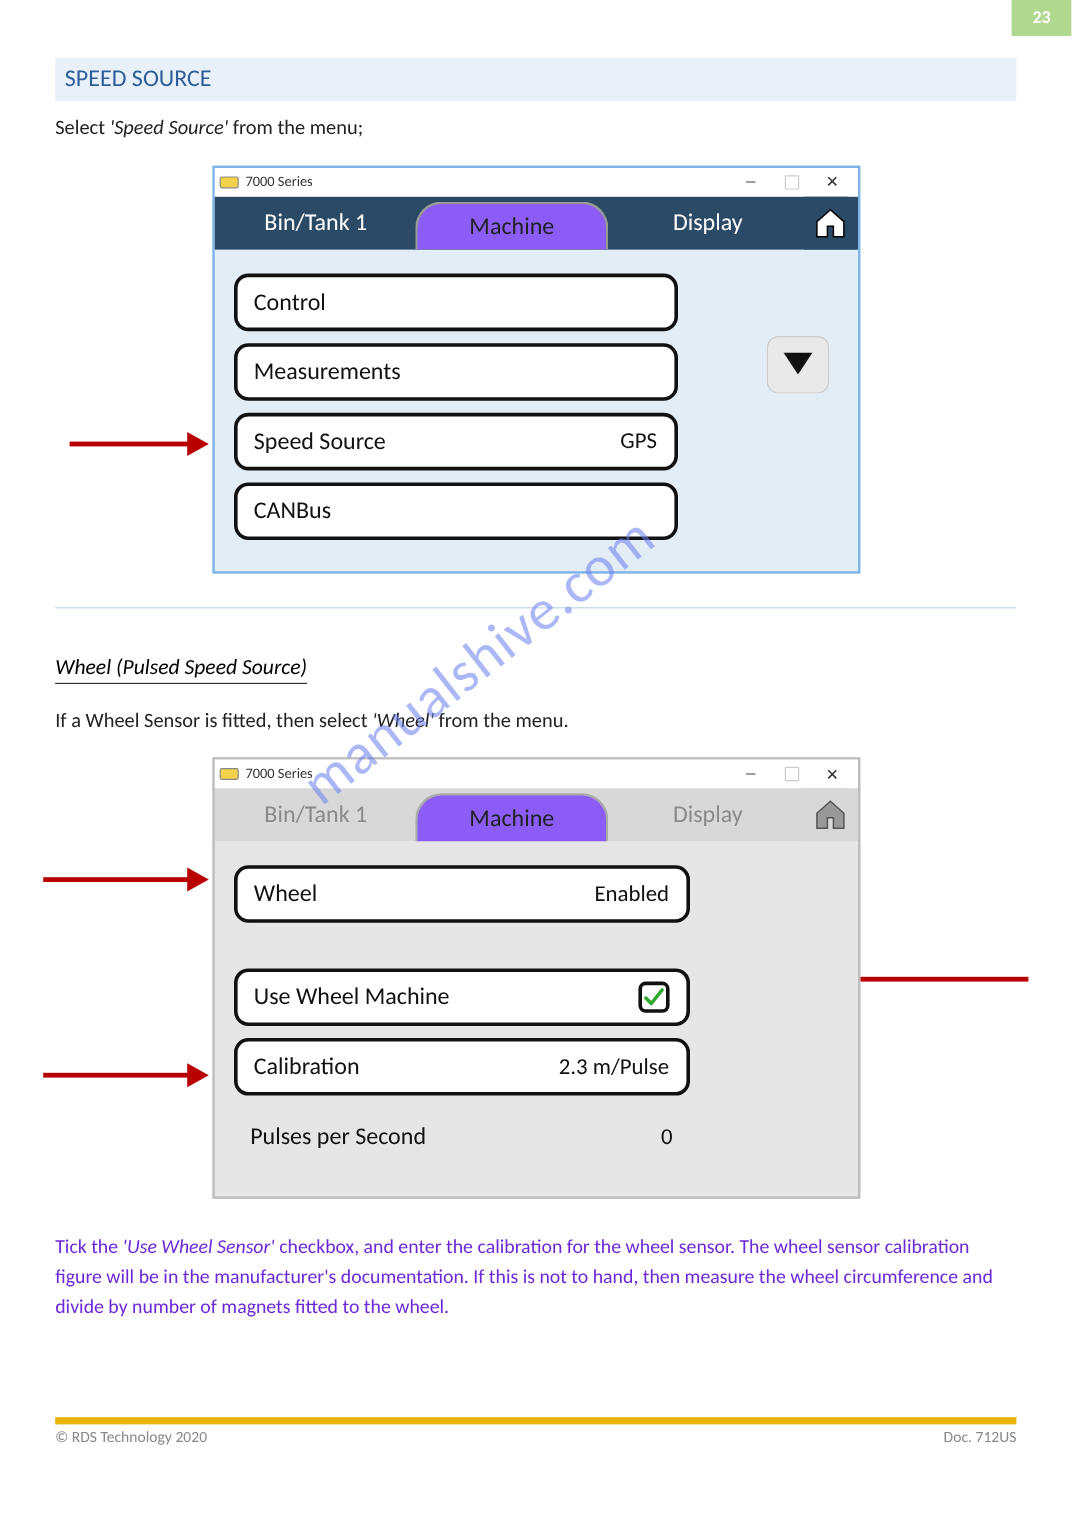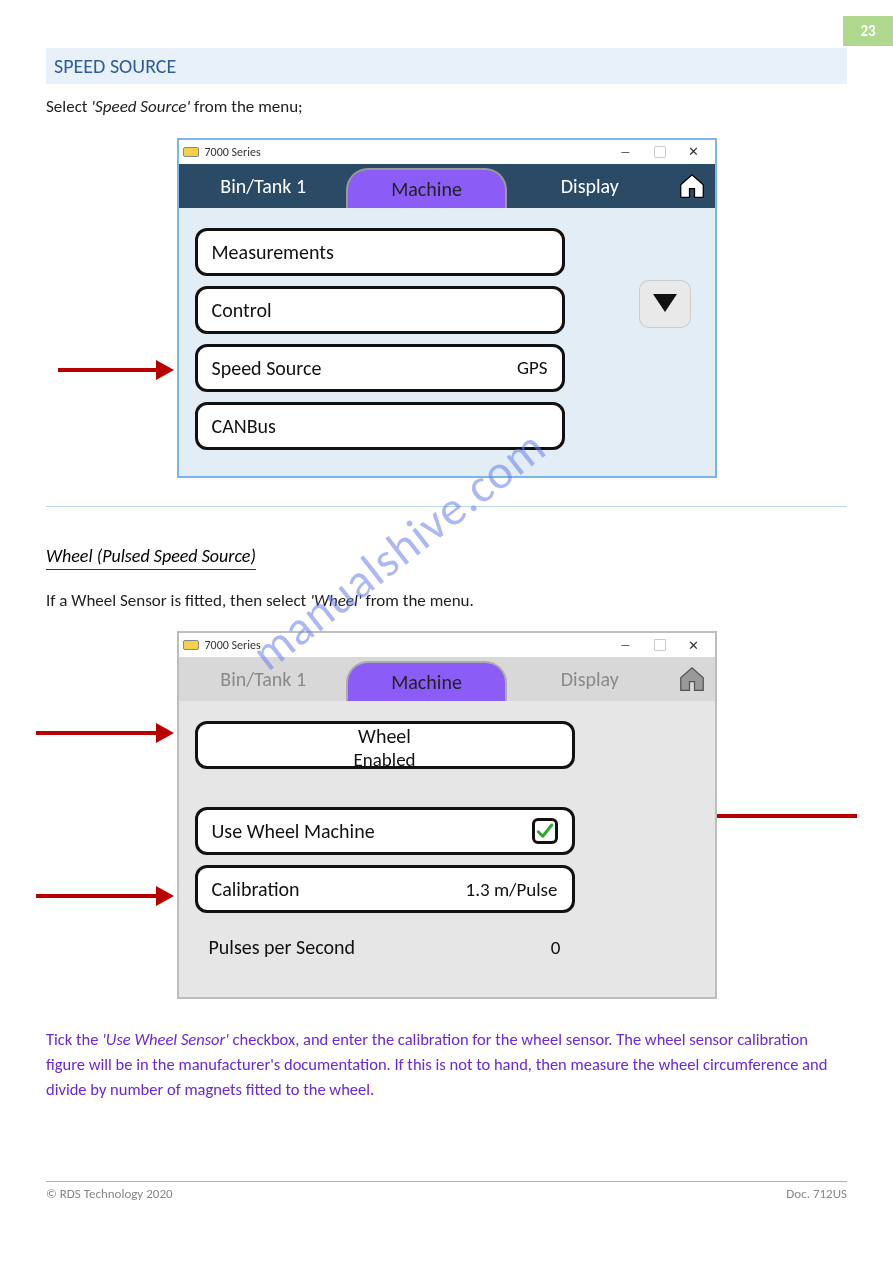--- a/index.html
+++ b/index.html
@@ -6,21 +6,21 @@
   body {
     margin: 0;
     padding: 0;
     font-family: "Gill Sans", "Gill Sans MT", Calibri, sans-serif;
     background: #ffffff;
     width: 893px;
     position: relative;
   }
   .page-num-badge {
     position: absolute;
-    top: 16px;
+    top: 0;
     right: 0;
     width: 50px;
     height: 30px;
     background: #b1d88f;
     color: #fff;
     font-weight: bold;
     font-size: 15px;
     display: flex;
     align-items: center;
     justify-content: center;
@@ -218,21 +218,21 @@
     font-size: 16.5px;
     color: #6d28d9;
     line-height: 1.5;
     margin: 6px 46px 0 46px;
   }
   .footer {
     display: flex;
     font-size: 13px;
     color: #888;
     margin: 80px 46px 30px 46px;
-    border-top: 1px solid #eab308;
+    border-top: 6px solid #eab308;
     padding-top: 4px;
   }
   .footer .grow { flex: 1; }
 </style>
 </head>
 <body>
 
 <div class="page-num-badge">23</div>
 
 <div class="banner">
@@ -267,24 +267,24 @@
       <div class="utab active">Machine</div>
       <div class="utab">Display</div>
       <div class="home-btn">
         <svg class="home-svg" viewBox="0 0 24 24">
           <path fill="#fff" stroke="#000" stroke-width="1" d="M3 11 L12 3 L21 11 L21 21 L14 21 L14 14 L10 14 L10 21 L3 21 Z"></path>
         </svg>
       </div>
     </div>
     <div class="shot-body with-nav">
       <div class="row-btn">
+        <span class="lbl">Control</span>
+      </div>
+      <div class="row-btn">
         <span class="lbl">Measurements</span>
-      </div>
-      <div class="row-btn">
-        <span class="lbl">Control</span>
       </div>
       <div class="nav-down">
         <svg width="28" height="24" viewBox="0 0 28 24">
           <path d="M2 2 L14 20 L26 2 Z" fill="#111"></path>
         </svg>
       </div>
       <div class="row-btn">
         <span class="lbl">Speed Source</span>
         <span class="val">GPS</span>
       </div>
@@ -324,36 +324,36 @@
       <div class="utab first">Bin/Tank 1</div>
       <div class="utab active">Machine</div>
       <div class="utab">Display</div>
       <div class="home-btn">
         <svg class="home-svg" viewBox="0 0 24 24">
           <path fill="#999" stroke="#555" stroke-width="1" d="M3 11 L12 3 L21 11 L21 21 L14 21 L14 14 L10 14 L10 21 L3 21 Z"></path>
         </svg>
       </div>
     </div>
     <div class="shot-body">
-      <div class="row-btn" style="width:380px;flex-direction:column;">
+      <div class="row-btn" style="width:380px;">
         <span class="lbl">Wheel</span>
         <span class="val">Enabled</span>
       </div>
       <div style="height:18px;"></div>
       <div class="row-btn" style="width:380px;">
         <span class="lbl">Use Wheel Machine</span>
         <span class="chk">
           <svg viewBox="0 0 24 24">
             <path d="M3 13 L9 19 L21 4" stroke="#2fa82f" stroke-width="4" fill="none" stroke-linecap="round" stroke-linejoin="round"></path>
           </svg>
         </span>
       </div>
       <div class="row-btn" style="width:380px;">
         <span class="lbl">Calibration</span>
-        <span class="val">1.3 m/Pulse</span>
+        <span class="val">2.3 m/Pulse</span>
       </div>
       <div class="row-btn no-border" style="width:380px;">
         <span class="lbl">Pulses per Second</span>
         <span class="val">0</span>
       </div>
     </div>
   </div>
 </div>
 
 <p class="small-note">

